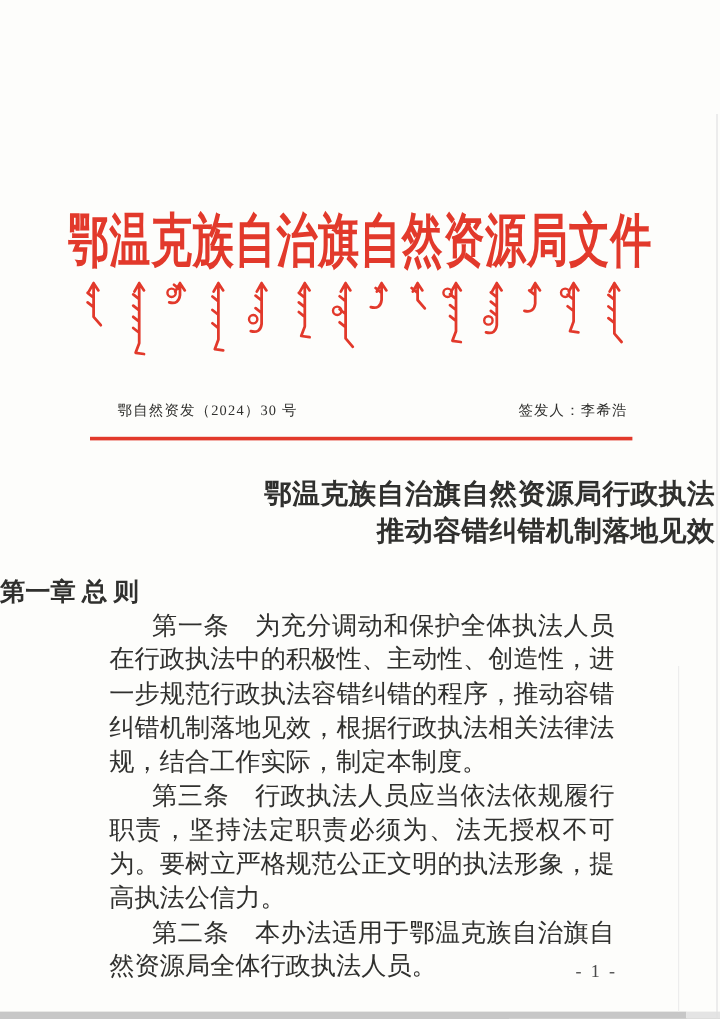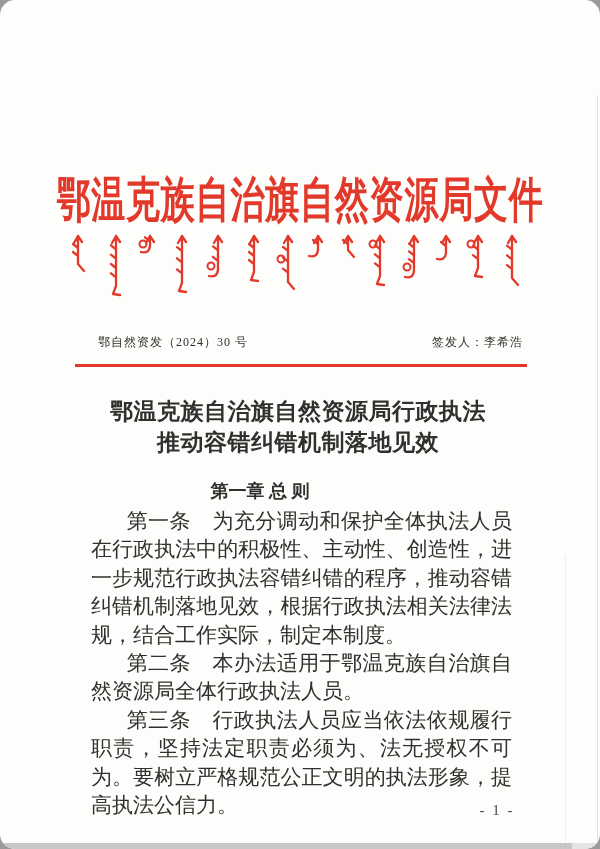--- a/index.html
+++ b/index.html
@@ -4,21 +4,20 @@
 <style>
   html,body{margin:0;padding:0;background:#9a9a9a;}
   .page{
     position:relative;
     width:600px;height:849px;
     margin:0 auto;
     background:var(--page-bg,#fdfdfb);
     overflow:hidden;
     font-family:"Liberation Serif","DejaVu Serif",serif;
     color:var(--ink,#30302e);
-    border-radius:15px;
   }
   
   .org-title{
     position:absolute;top:168px;left:0;width:600px;
     text-align:center;
     font-size:34px;font-weight:bold;letter-spacing:0.8px;
     color:var(--red,#e2392b);
     transform:scaleY(1.42);transform-origin:top center;
     white-space:nowrap;
   }
@@ -34,27 +33,27 @@
     font-size:12px;letter-spacing:1px;
   }
   .signer{white-space:nowrap;}
   .red-rule{
     position:absolute;top:364px;left:75px;width:452px;height:3px;
     background:var(--red,#e2392b);
   }
   
   .doc-title{
     position:absolute;top:396px;left:0;width:596px;
-    text-align:center;font-weight:bold;
+    text-align:right;font-weight:bold;
     font-size:23px;line-height:31px;letter-spacing:0.5px;
   }
   
   .chapter{
     position:absolute;top:479px;left:0;width:520px;
-    text-align:center;font-weight:bold;font-size:18px;
+    font-weight:bold;font-size:21px;
   }
   .body-text{
     position:absolute;top:507px;left:91px;width:421px;
     font-size:21px;line-height:28.4px;
     text-align:justify;
   }
   .body-text p{margin:0;text-indent:1.7em;}
   .page-number{
     position:absolute;top:802px;left:452px;width:90px;
     text-align:center;font-size:15px;letter-spacing:2px;color:#4a4a4a;
@@ -117,22 +116,22 @@
 
   <div class="doc-title">
     <div>鄂温克族自治旗自然资源局行政执法</div>
     <div>推动容错纠错机制落地见效</div>
   </div>
 
   <div class="chapter">第一章 总 则</div>
 
   <div class="body-text">
     <p>第一条　为充分调动和保护全体执法人员在行政执法中的积极性、主动性、创造性，进一步规范行政执法容错纠错的程序，推动容错纠错机制落地见效，根据行政执法相关法律法规，结合工作实际，制定本制度。</p>
+    <p>第三条　行政执法人员应当依法依规履行职责，坚持法定职责必须为、法无授权不可为。要树立严格规范公正文明的执法形象，提高执法公信力。</p>
     <p>第二条　本办法适用于鄂温克族自治旗自然资源局全体行政执法人员。</p>
-    <p>第三条　行政执法人员应当依法依规履行职责，坚持法定职责必须为、法无授权不可为。要树立严格规范公正文明的执法形象，提高执法公信力。</p>
   </div>
 
   <div class="page-number">- 1 -</div>
 
   <div class="scan-edge-bottom"></div>
   <div class="scan-edge-bottom-right"></div>
   <div class="scan-edge-right"></div>
   <div class="scan-edge-inner"></div>
 
 </div>

